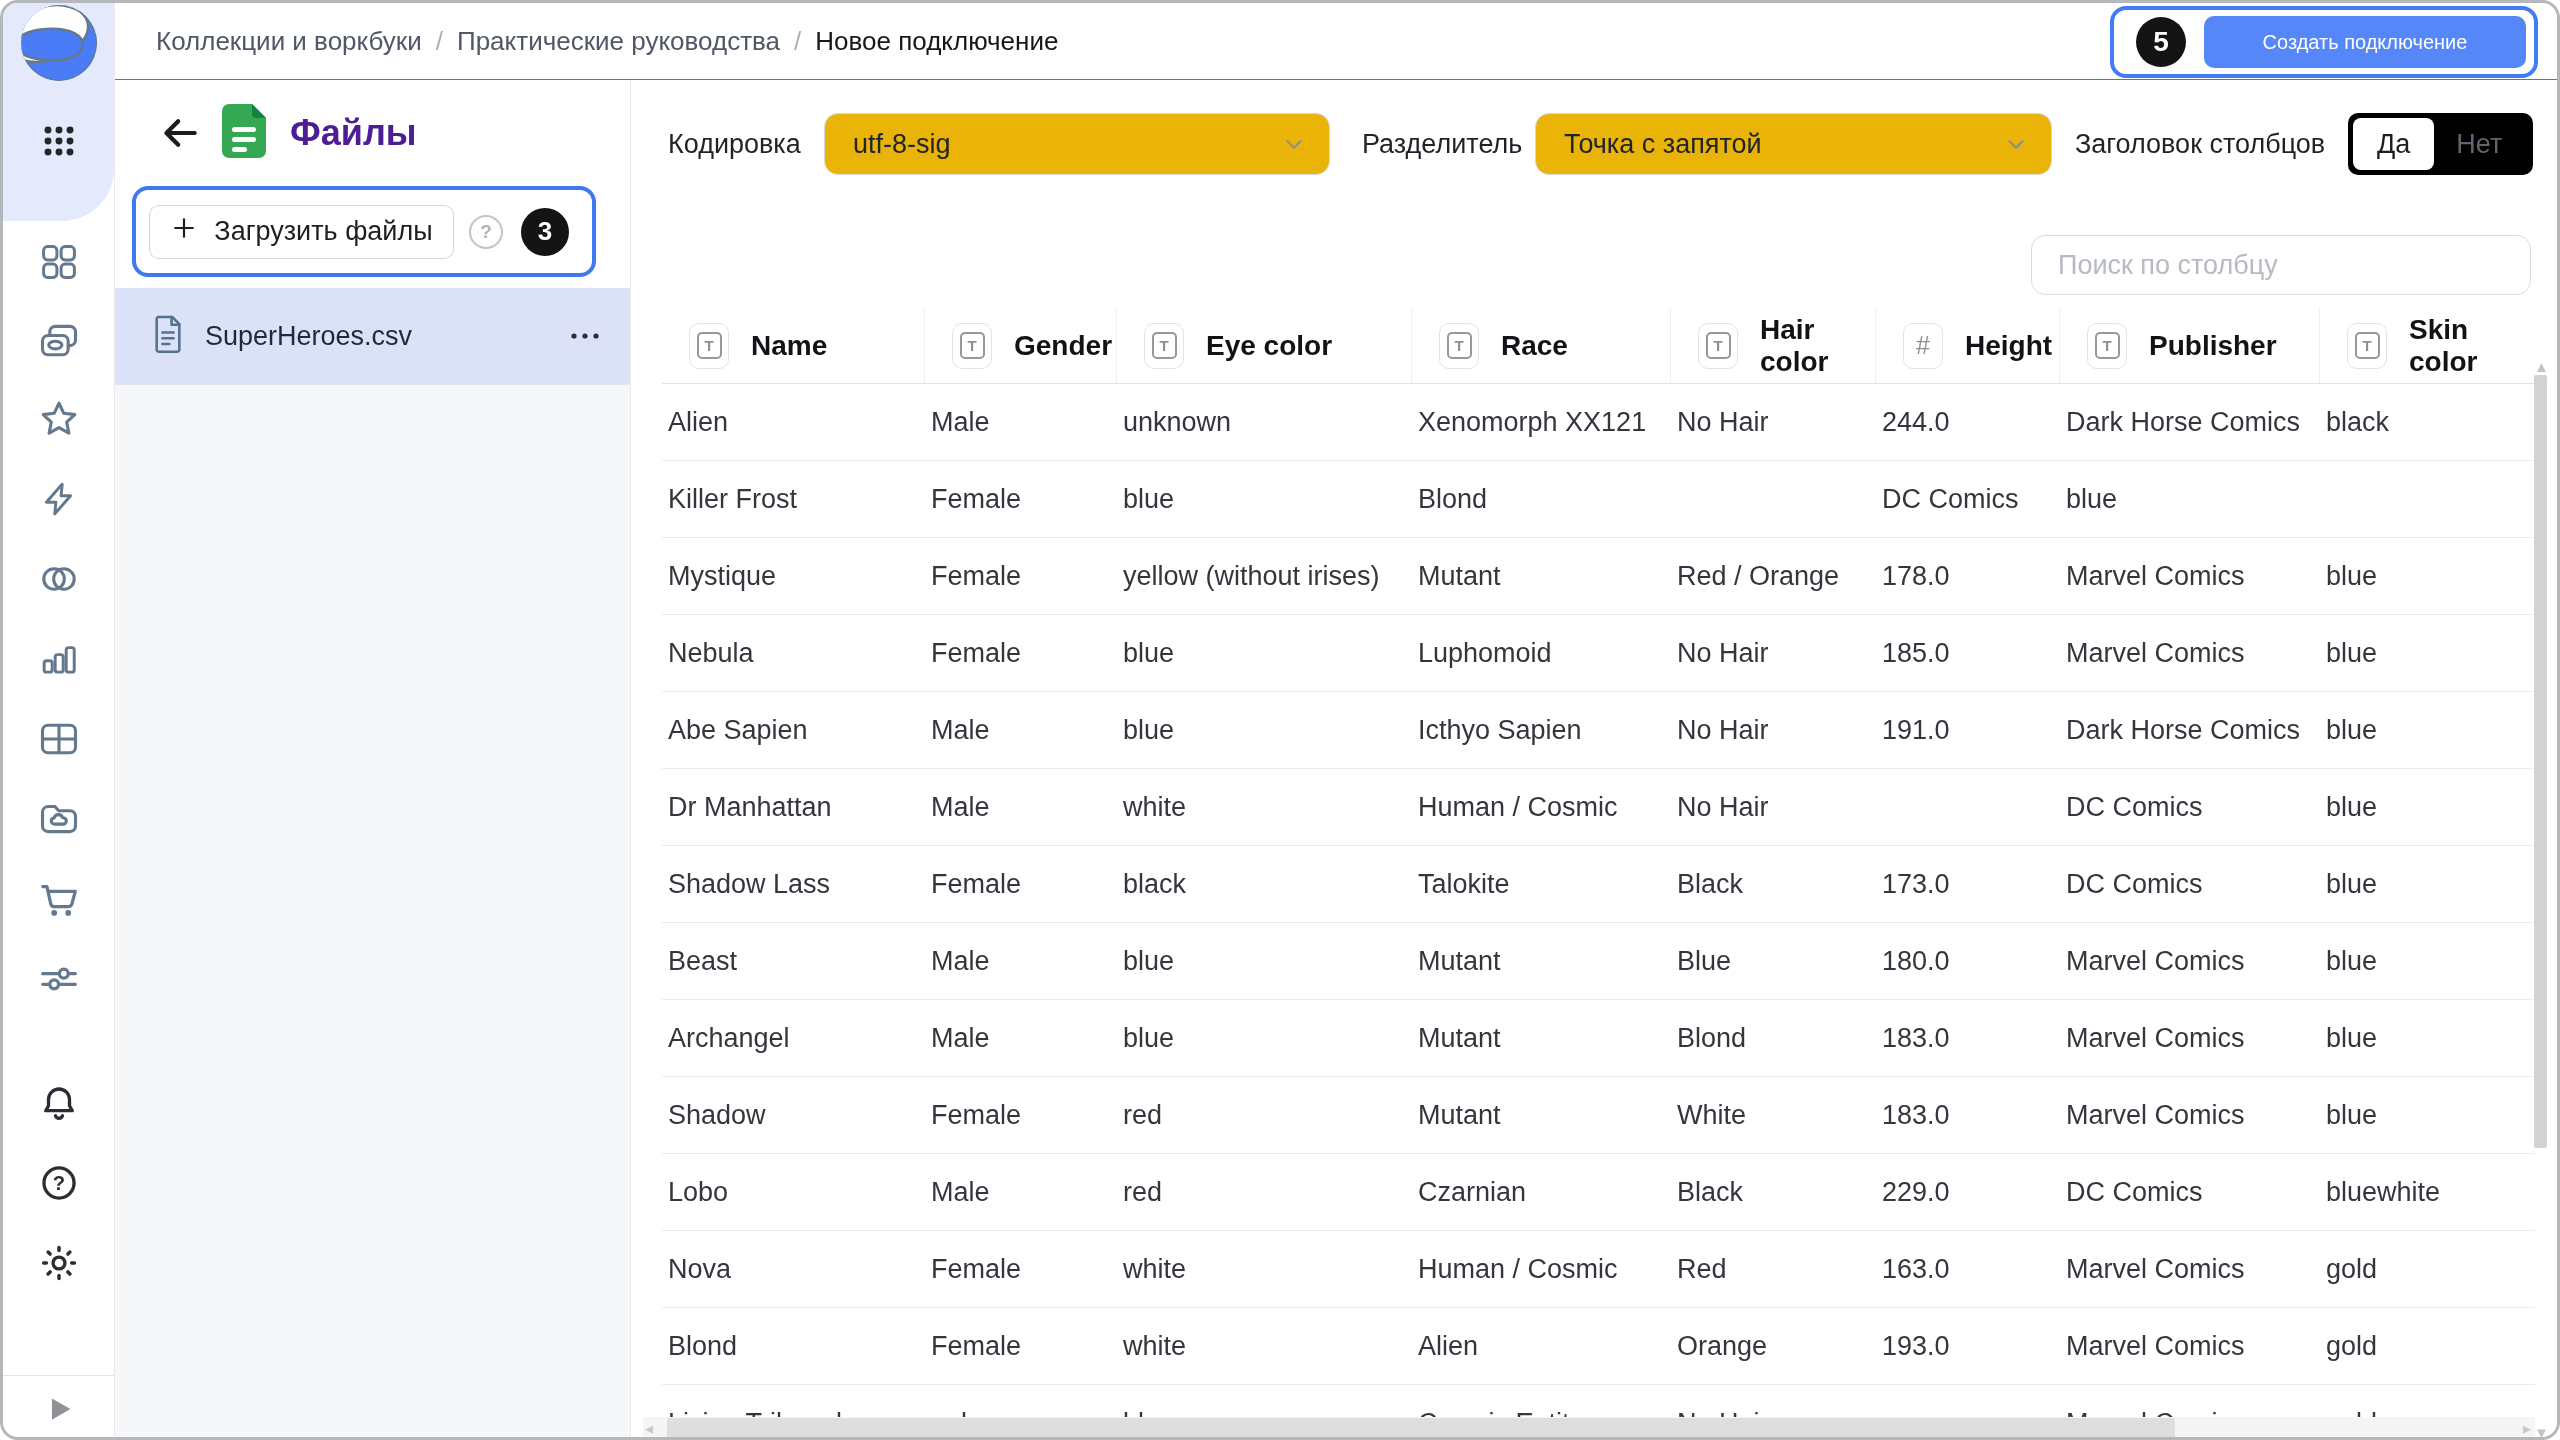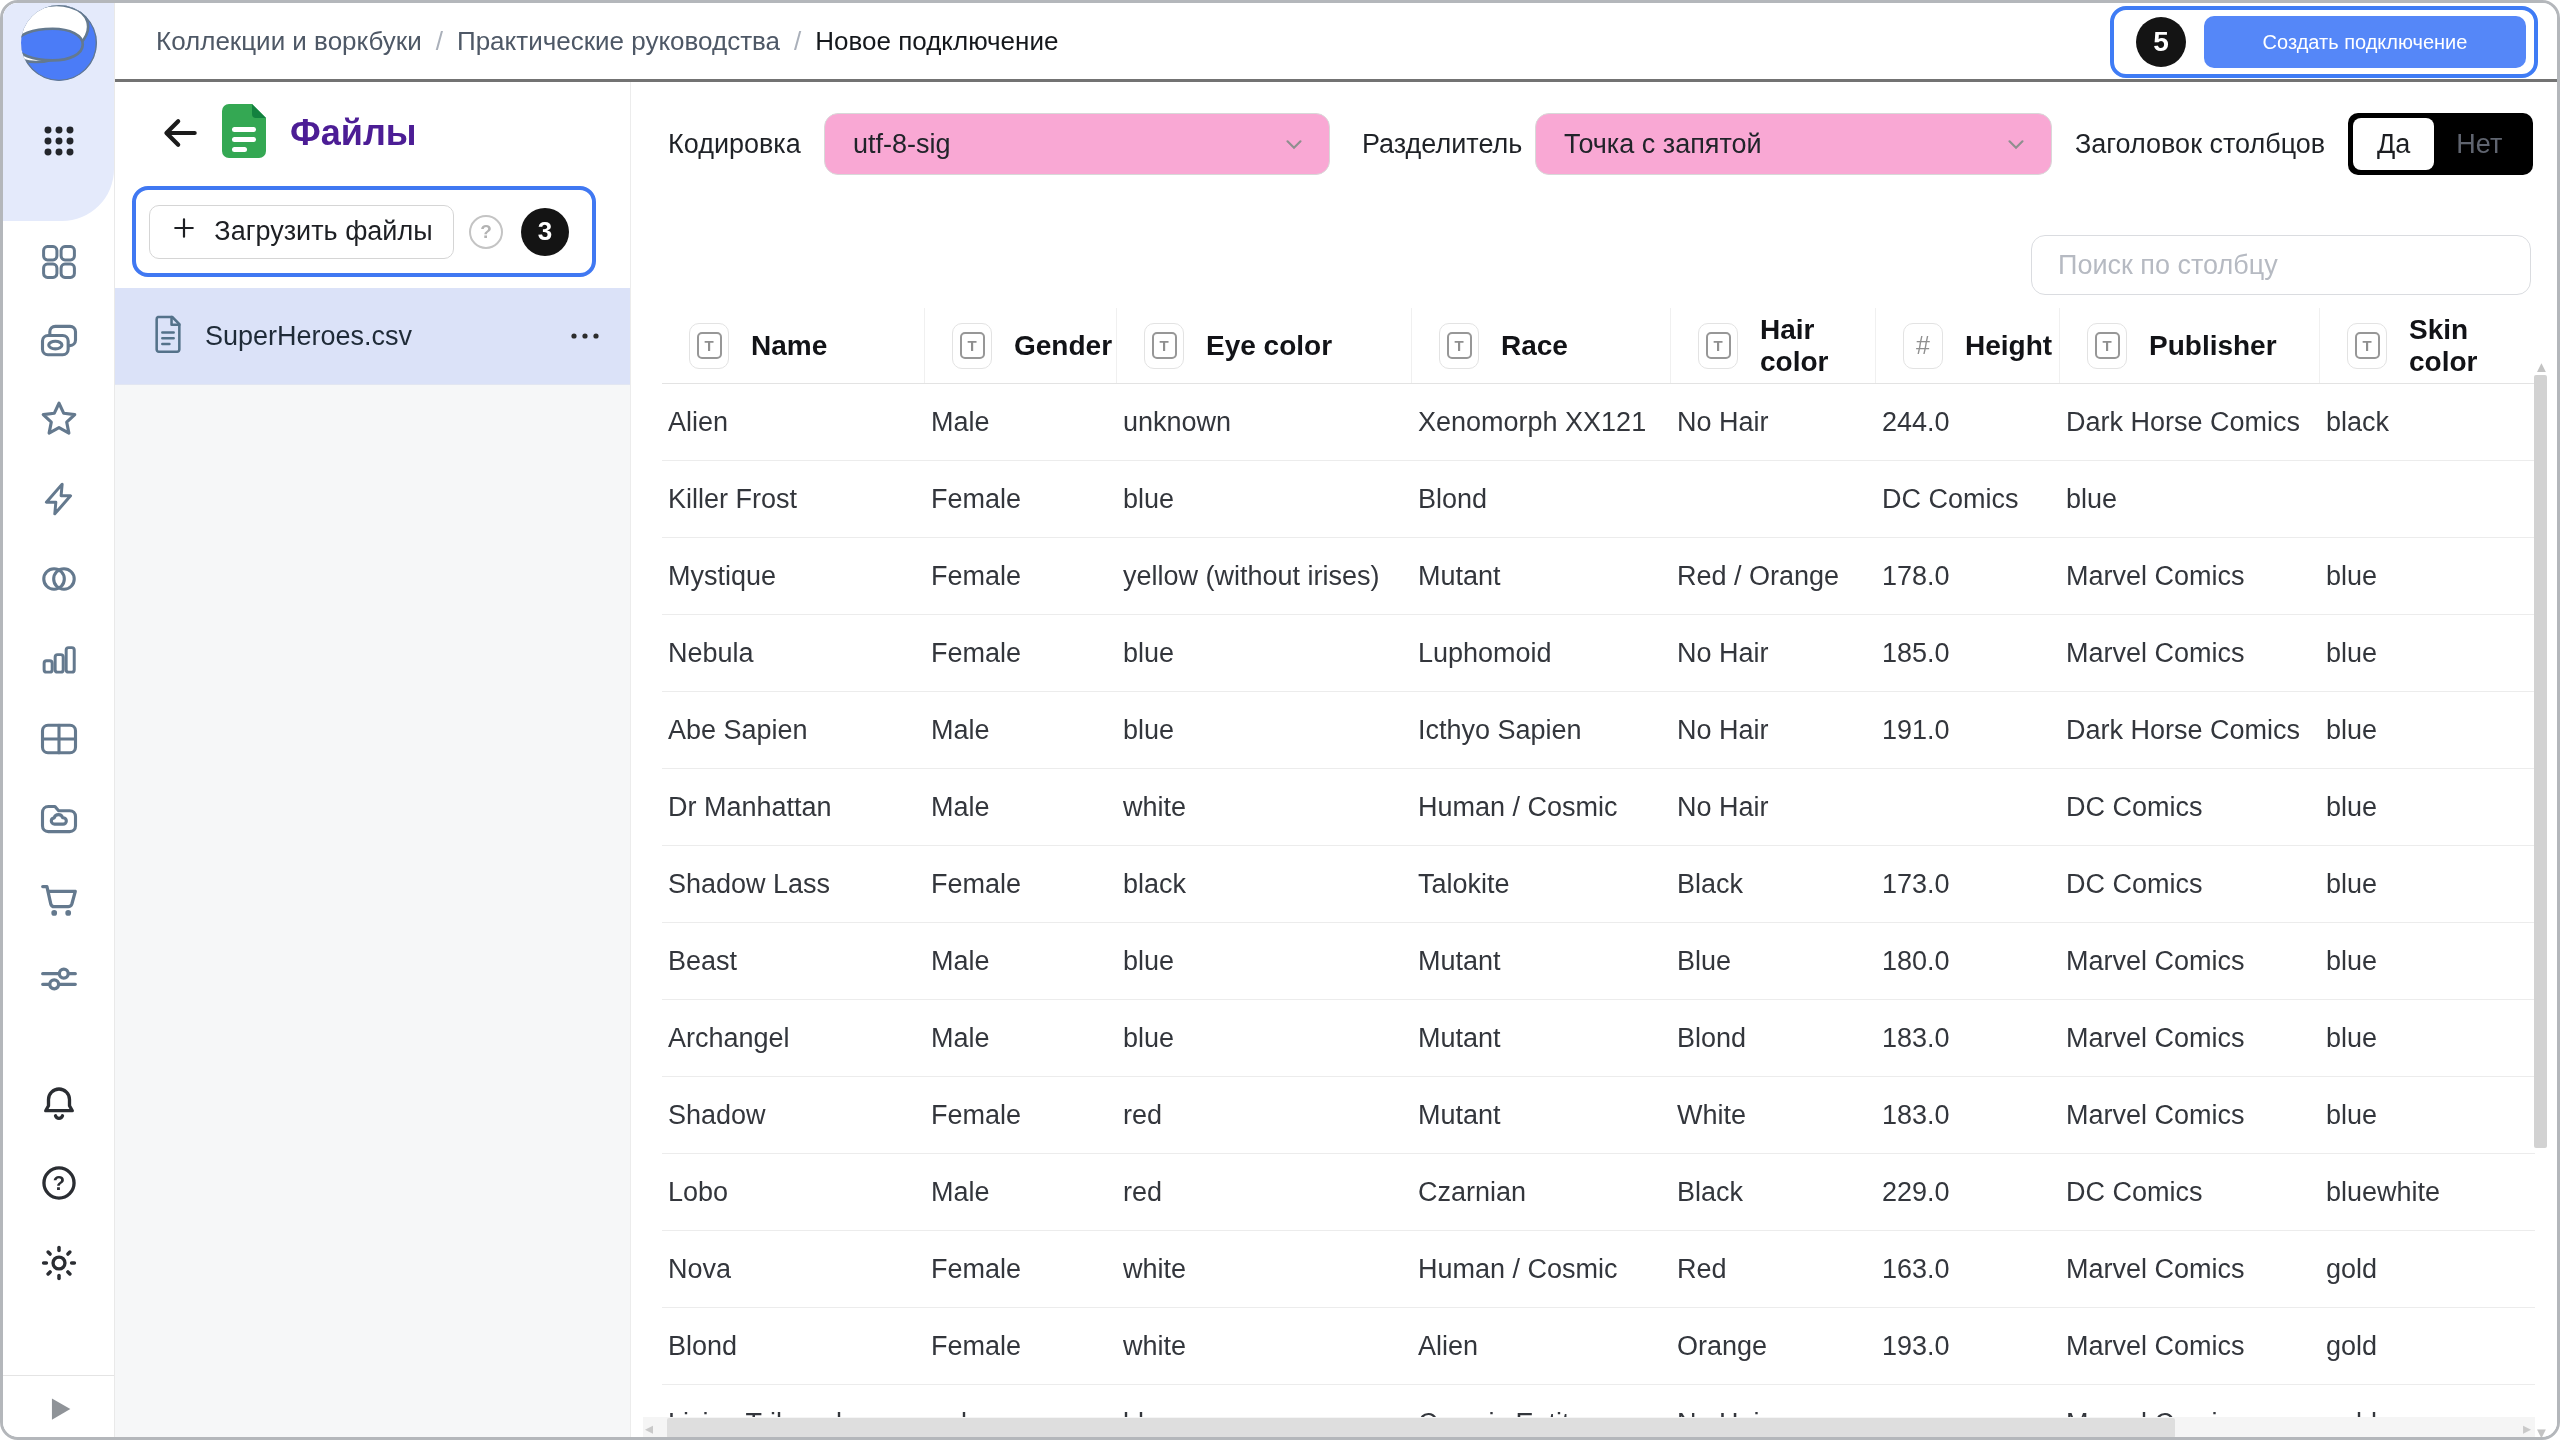--- a/index.html
+++ b/index.html
@@ -7,21 +7,21 @@
 
   
   .rail{position:absolute;left:0;top:0;width:111px;height:100%;background:#fff;border-right:1px solid #e9e9e9;z-index:5;}
   .rail-top{position:absolute;left:0;top:0;width:111px;height:218px;background:#e4eafb;border-bottom-right-radius:52px;}
   .rail-item{position:absolute;left:0;width:111px;height:56px;display:flex;align-items:center;justify-content:center;}
   .rail-item svg{stroke:#64798e;fill:none;stroke-width:1.7;stroke-linecap:round;stroke-linejoin:round;}
   .rail-item.dark svg{stroke:#2a2d32;}
   .rail-divider{position:absolute;left:0;width:111px;border-top:1px solid #e4e4e4;}
 
   
-  .topbar{position:absolute;left:111px;right:0;top:0;height:76px;background:#fff;border-bottom:3px solid #737373;display:flex;z-index:4;}
+  .topbar{position:absolute;left:111px;right:0;top:0;height:76px;background:#fff;border-bottom:1px solid #737373;display:flex;z-index:4;}
   .breadcrumb{display:flex;align-items:center;gap:14px;margin-left:42px;font-size:26px;white-space:nowrap;}
   .crumb{color:#4e5866;}
   .crumb.current{color:#15181c;font-weight:500;}
   .crumb-sep{color:#aab0ba;}
   .cta-callout{position:absolute;right:19px;top:3px;height:72px;width:428px;border:4px solid #3f7cf5;border-radius:16px;box-sizing:border-box;display:flex;align-items:center;gap:18px;padding:0 8px 0 22px;background:#fff;}
   .step-badge{min-width:50px;height:50px;border-radius:50%;background:#141414;color:#fff;font-size:28px;font-weight:700;display:flex;align-items:center;justify-content:center;}
   .create-btn{flex:1;height:52px;background:#5587f8;border:none;border-radius:10px;color:#fff;font-size:20px;font-family:inherit;display:flex;align-items:center;justify-content:center;cursor:pointer;}
 
   
   .file-panel{position:absolute;left:111px;top:76px;width:517px;bottom:0;background:#fff;border-right:1px solid #ececec;box-sizing:border-box;z-index:3;}
@@ -36,21 +36,21 @@
   .file-row{position:absolute;left:0;top:209px;width:100%;height:96px;background:#dbe2f8;display:flex;align-items:center;border-bottom:1px solid #e2e6f2;cursor:pointer;}
   .file-row .doc{margin-left:37px;}
   .file-name{margin-left:20px;font-size:27px;color:#1f2b38;flex:1;}
   .row-menu{margin-right:28px;display:flex;align-items:center;cursor:pointer;}
   .panel-rest{position:absolute;left:0;top:306px;width:100%;bottom:0;background:#f6f7f8;}
 
   
   .content{position:absolute;left:628px;top:76px;right:0;bottom:0;background:#fff;}
   .settings-row{position:absolute;left:0;top:32px;width:100%;height:66px;}
   .setting-label{position:absolute;top:0;height:66px;display:flex;align-items:center;font-size:27px;color:#1f2227;}
-  .select{position:absolute;top:2px;height:62px;border:1.5px solid #d8d8d8;border-radius:14px;box-sizing:border-box;display:flex;align-items:center;background:#f9a8d4;cursor:pointer;}
+  .select{position:absolute;top:2px;height:62px;border:1.5px solid #d8d8d8;border-radius:14px;box-sizing:border-box;display:flex;align-items:center;background:#eab308;cursor:pointer;}
   .select .val{margin-left:28px;font-size:27px;color:#21242a;flex:1;}
   .select svg{margin-right:22px;}
   .seg{position:absolute;top:2px;left:1717px;width:185px;height:62px;background:#000000;border-radius:10px;box-sizing:border-box;display:flex;align-items:center;padding:5px;}
   .seg-on{height:52px;padding:0 24px;background:#fff;border-radius:8px;display:flex;align-items:center;font-size:27px;color:#1c1e22;cursor:pointer;}
   .seg-off{height:52px;padding:0 22px;display:flex;align-items:center;font-size:27px;color:#606570;cursor:pointer;}
   .search-wrap{position:absolute;left:1400px;top:156px;width:500px;height:60px;}
   .search-wrap input{width:100%;height:100%;box-sizing:border-box;border:1.5px solid #dadce0;border-radius:14px;padding:0 26px;font-size:27px;font-family:inherit;color:#333;outline:none;}
   .search-wrap input::placeholder{color:#b6bac2;}
 
   

